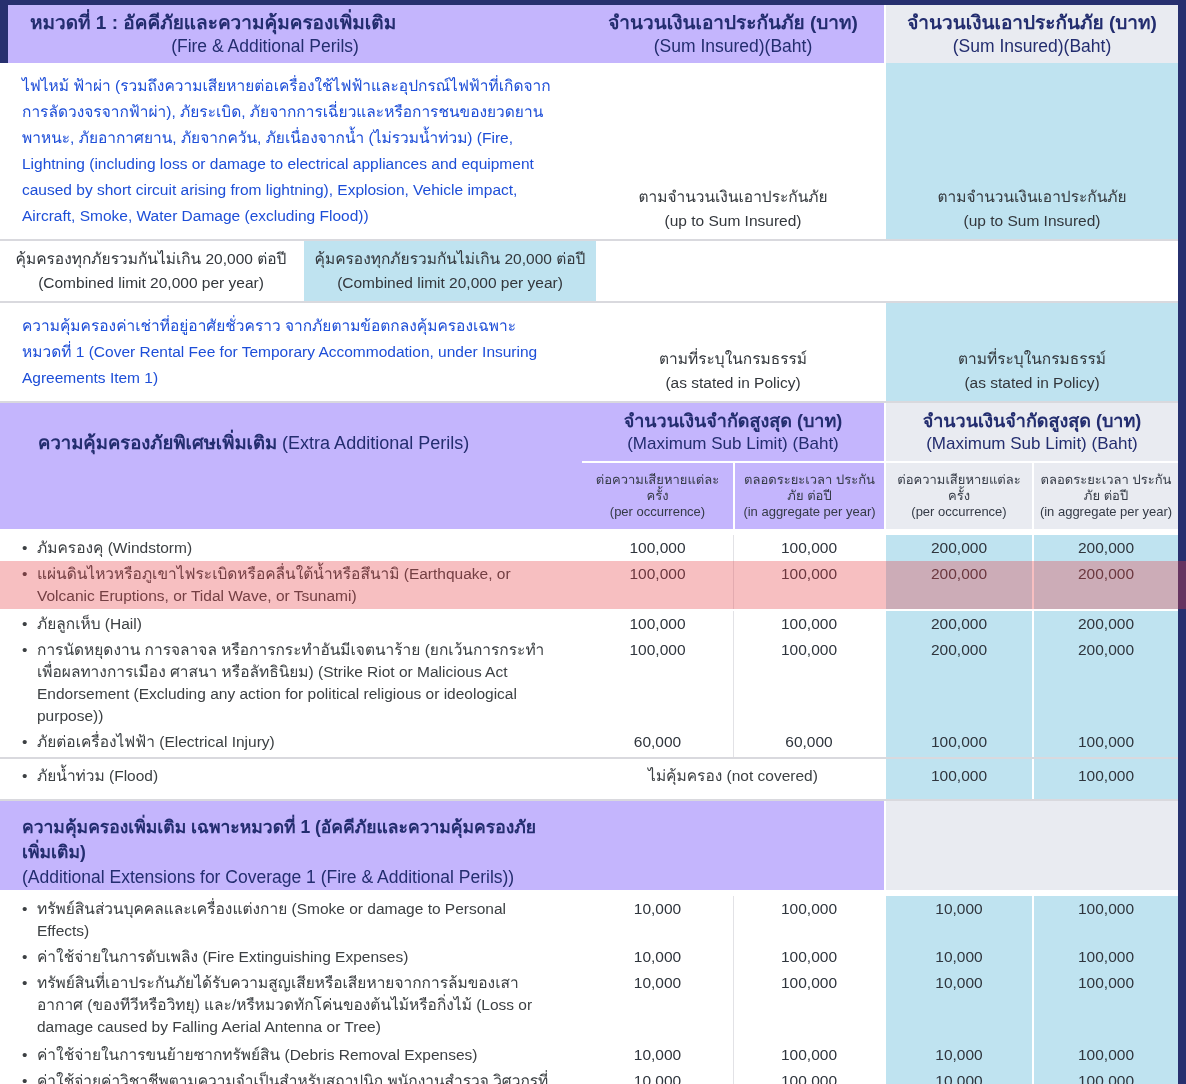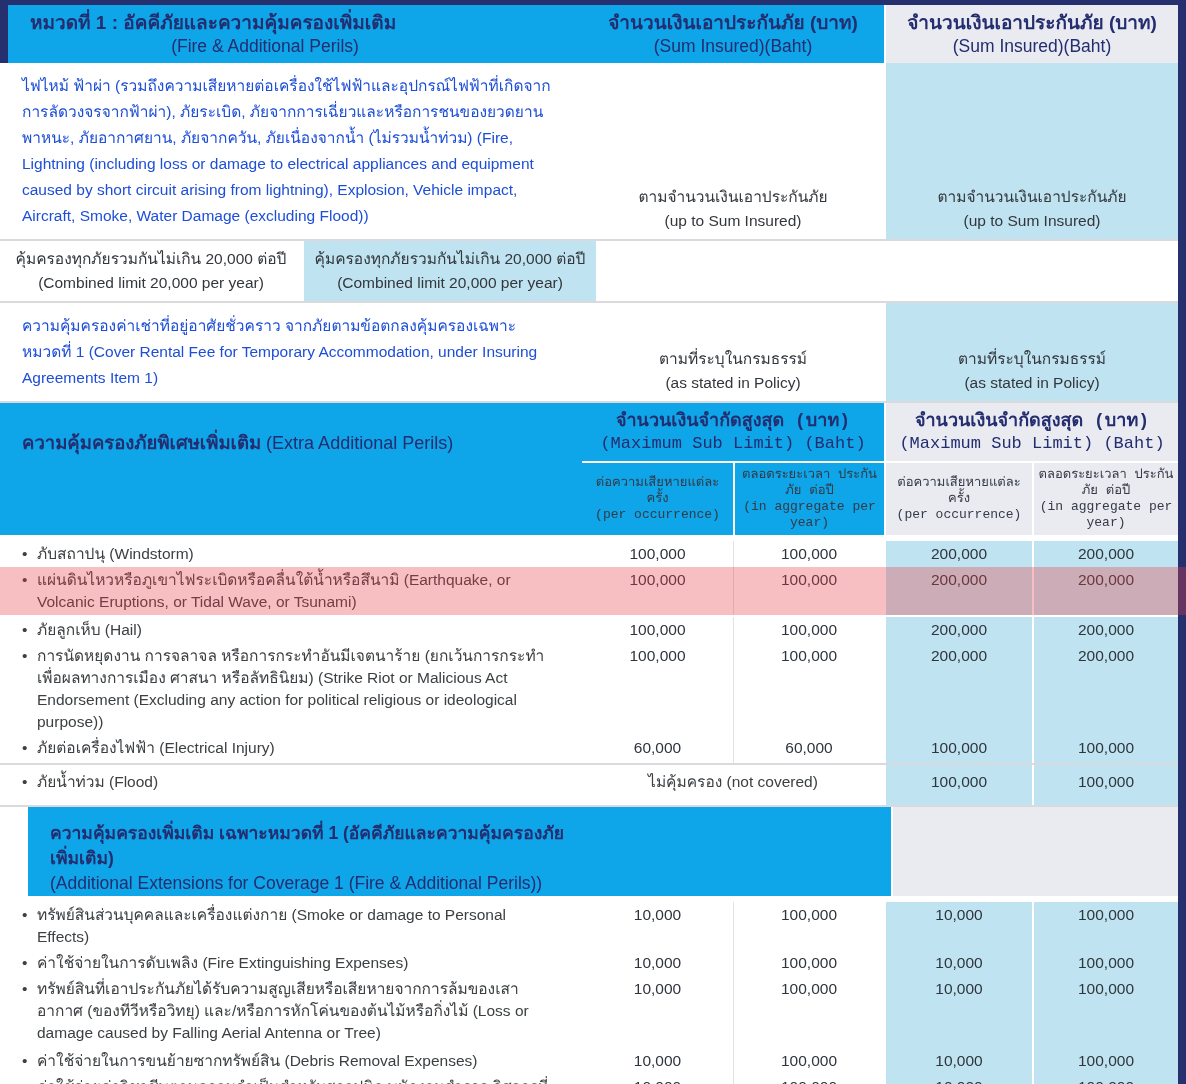--- a/index.html
+++ b/index.html
@@ -24,21 +24,21 @@
 
   
   .c-desc  { width: 582px; }
   .c-v151  { width: 151px; }
   .c-v146  { width: 146px; }
   .c-merge302 { width: 302px; }
   .c-merge292 { width: 292px; }
   .gapcol  { width: 2px; background: #ffffff; flex: none; }
 
   
-  .gray      { background: #0ea5e9; }
+  .gray      { background: #c4b5fd; }
   .gray-rt   { background: #e9ebf1; }
   .blue      { background: #bfe3f0; }
   .navy-left { border-left: 8px solid #27306f; }
 
   .hl::after {
     content: ""; position: absolute; left: 0; top: 0; bottom: 0; right: -8px;
     background: rgba(231, 62, 66, 0.33); z-index: 4; pointer-events: none;
   }
 
   
@@ -60,25 +60,25 @@
     text-align: center; font-size: 15.5px; line-height: 24px; color: #33373c;
     padding: 6px 10px;
   }
   .r1 { min-height: 138px; }
   .r2 { min-height: 62px; }
   .r3 { min-height: 96px; }
 
   
   .s2head-left {
     display: flex; flex-direction: column; justify-content: flex-start;
-    padding: 28px 20px 0 22px; color: #232d6f; font-size: 18px; line-height: 24px;
+    padding: 28px 20px 0 38px; color: #232d6f; font-size: 18px; line-height: 24px;
   }
   .s2head-left b { font-size: 18.5px; }
   .rightcols { display: flex; flex-direction: column; width: 596px; }
-  .subrow { display: flex; font-family: Liberation Mono, monospace; }
+  .subrow { display: flex; }
   .mainhead {
     min-height: 60px; display: flex; flex-direction: column; justify-content: center;
     text-align: center; color: #232d6f; padding: 4px 6px;
     border-bottom: 2px solid #ffffff;
   }
   .mh-th { font-weight: bold; font-size: 18px; line-height: 24px; }
   .mh-en { font-size: 17px; line-height: 22px; }
   .subcell {
     min-height: 66px; display: flex; flex-direction: column; justify-content: center;
     text-align: center; color: #343a46; font-size: 13px; line-height: 16px;
@@ -108,21 +108,21 @@
   .h70 { min-height: 70px; }
 
   .topline { border-top: 2px solid #d9d9de; }
   .flood-merged {
     display: flex; align-items: flex-start; justify-content: center;
     font-size: 15.5px; line-height: 22px; color: #3c4043; padding-top: 6px;
   }
   .flood-row .num { padding-top: 6px; }
 
   
-  .s3head { min-height: 78px; padding-left: 28px; }
+  .s3head { min-height: 78px; }
   .s3head .cell {
     padding: 14px 20px 0 22px; color: #232d6f; font-size: 17.5px; line-height: 25px;
   }
   .s3t { font-weight: bold; display: block; }
   .s3e { display: block; }
 
   .spacer6 { height: 6px; }
 </style>
 </head>
 <body>
@@ -223,21 +223,21 @@
           </div>
         </div>
       </div>
     </div>
 
     <div class="spacer6"></div>
 
     <div class="row brow h24">
       <div class="c-desc desc">
           <span class="dot">•</span>
-          <span class="txt">ภับสถาปนุ (Windstorm)</span>
+          <span class="txt">ภัมครองคุ (Windstorm)</span>
         </div>
       <div class="c-v151 num">100,000</div>
       <div class="c-v151 num split1">100,000</div>
       <div class="gapcol"></div>
       <div class="c-v146 num blue">200,000</div>
       <div class="c-v146 num blue split2">200,000</div>
     </div>
 
     <div class="row brow h44 hl">
       <div class="c-desc desc">
@@ -330,21 +330,21 @@
       <div class="c-v151 num">10,000</div>
       <div class="c-v151 num split1">100,000</div>
       <div class="gapcol"></div>
       <div class="c-v146 num blue">10,000</div>
       <div class="c-v146 num blue split2">100,000</div>
     </div>
 
     <div class="row brow h72">
       <div class="c-desc desc">
           <span class="dot">•</span>
-          <span class="txt">ทรัพย์สินที่เอาประกันภัยได้รับความสูญเสียหรือเสียหายจากการล้มของเสาอากาศ (ของทีวีหรือวิทยุ) และ/หรือการหักโค่นของต้นไม้หรือกิ่งไม้ (Loss or damage caused by Falling Aerial Antenna or Tree)</span>
+          <span class="txt">ทรัพย์สินที่เอาประกันภัยได้รับความสูญเสียหรือเสียหายจากการล้มของเสาอากาศ (ของทีวีหรือวิทยุ) และ/หรืหมวดทักโค่นของต้นไม้หรือกิ่งไม้ (Loss or damage caused by Falling Aerial Antenna or Tree)</span>
         </div>
       <div class="c-v151 num">10,000</div>
       <div class="c-v151 num split1">100,000</div>
       <div class="gapcol"></div>
       <div class="c-v146 num blue">10,000</div>
       <div class="c-v146 num blue split2">100,000</div>
     </div>
 
     <div class="row brow h22">
       <div class="c-desc desc">

